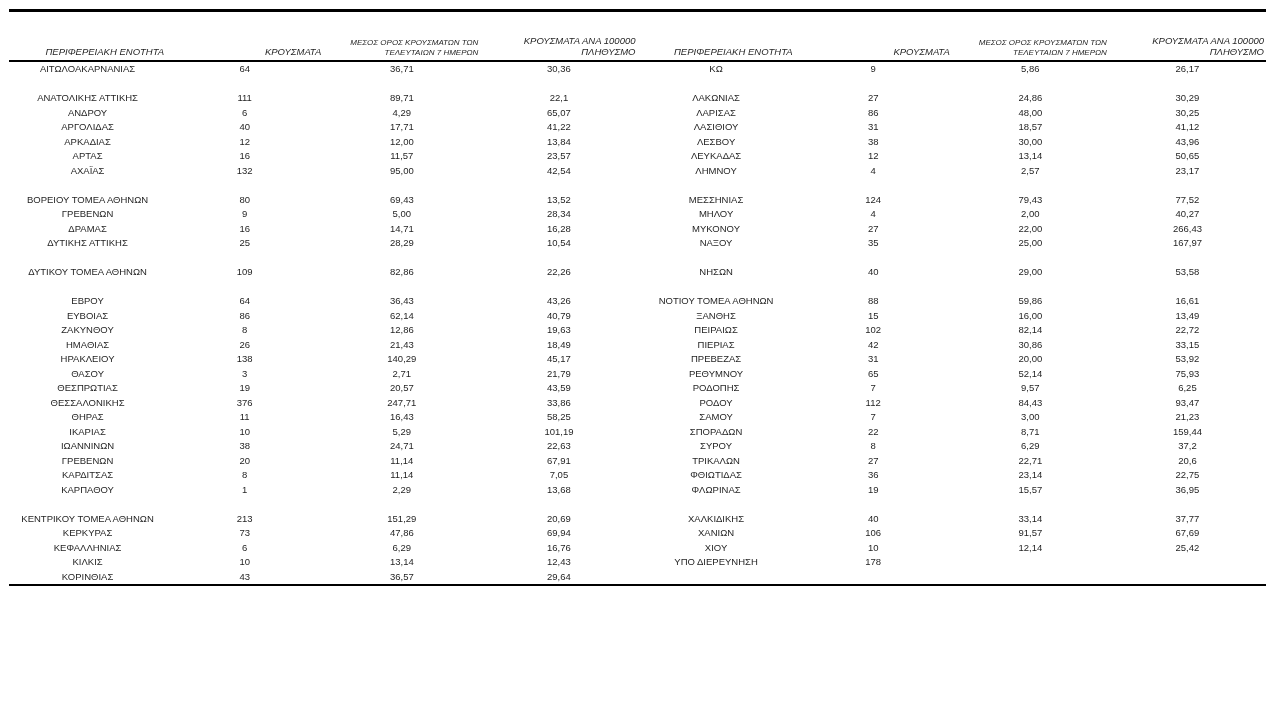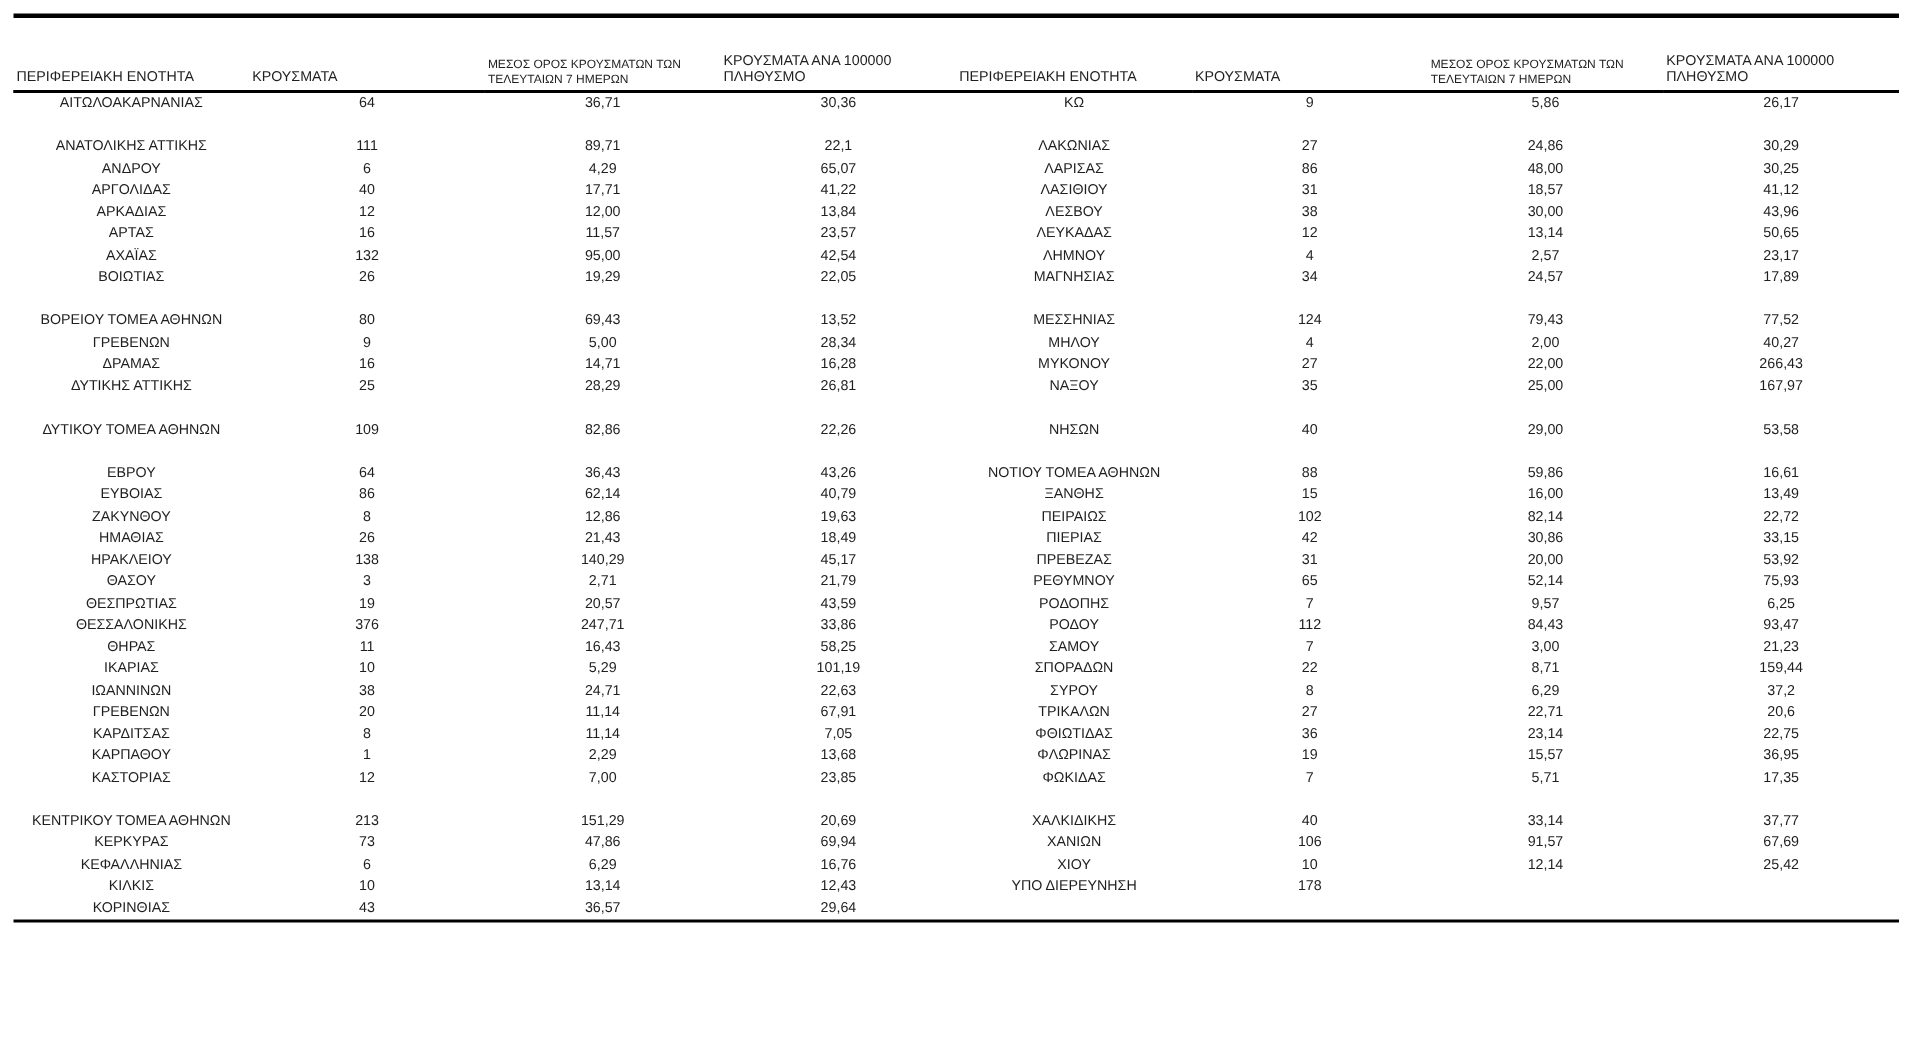--- a/index.html
+++ b/index.html
@@ -15,28 +15,29 @@
   .rule.top{height:3px;}
   .rule.bottom{height:2px;}
   table.data{
     width:100%;
     border-collapse:collapse;
     table-layout:fixed;
   }
   table.data col{width:12.5%;}
   thead th{
     vertical-align:bottom;
-    text-align:left;
+    text-align:right;
     font-weight:normal;
     font-size:9.5px;
     line-height:11px;
     padding:0 2px 3px 2px;
     height:45px;
     border-bottom:2px solid #000000;
     color:#1f1f1f;
+    font-style:italic;
   }
   thead th .th-small{font-size:8px;line-height:9.5px;}
   tbody td{
     text-align:center;
     font-size:9.5px;
     height:14.5px;
     line-height:14.5px;
     padding:0 2px;
     white-space:nowrap;
     overflow:hidden;
@@ -159,30 +160,20 @@
           <td>ΑΧΑΪΑΣ</td>
           <td>132</td>
           <td>95,00</td>
           <td>42,54</td>
           <td>ΛΗΜΝΟΥ</td>
           <td>4</td>
           <td>2,57</td>
           <td>23,17</td>
         </tr>
         <tr>
-          <td>ΒΟΙΩΤΙΑΣ</td>
-          <td>26</td>
-          <td>19,29</td>
-          <td>22,05</td>
-          <td>ΜΑΓΝΗΣΙΑΣ</td>
-          <td>34</td>
-          <td>24,57</td>
-          <td>17,89</td>
-        </tr>
-        <tr>
           <td>&nbsp;</td>
           <td>&nbsp;</td>
           <td>&nbsp;</td>
           <td>&nbsp;</td>
           <td>&nbsp;</td>
           <td>&nbsp;</td>
           <td>&nbsp;</td>
           <td>&nbsp;</td>
         </tr>
         <tr>
@@ -212,21 +203,21 @@
           <td>16,28</td>
           <td>ΜΥΚΟΝΟΥ</td>
           <td>27</td>
           <td>22,00</td>
           <td>266,43</td>
         </tr>
         <tr>
           <td>ΔΥΤΙΚΗΣ ΑΤΤΙΚΗΣ</td>
           <td>25</td>
           <td>28,29</td>
-          <td>26,81</td>
+          <td>10,54</td>
           <td>ΝΑΞΟΥ</td>
           <td>35</td>
           <td>25,00</td>
           <td>167,97</td>
         </tr>
         <tr>
           <td>&nbsp;</td>
           <td>&nbsp;</td>
           <td>&nbsp;</td>
           <td>&nbsp;</td>
@@ -389,30 +380,20 @@
           <td>ΚΑΡΠΑΘΟΥ</td>
           <td>1</td>
           <td>2,29</td>
           <td>13,68</td>
           <td>ΦΛΩΡΙΝΑΣ</td>
           <td>19</td>
           <td>15,57</td>
           <td>36,95</td>
         </tr>
         <tr>
-          <td>ΚΑΣΤΟΡΙΑΣ</td>
-          <td>12</td>
-          <td>7,00</td>
-          <td>23,85</td>
-          <td>ΦΩΚΙΔΑΣ</td>
-          <td>7</td>
-          <td>5,71</td>
-          <td>17,35</td>
-        </tr>
-        <tr>
           <td>&nbsp;</td>
           <td>&nbsp;</td>
           <td>&nbsp;</td>
           <td>&nbsp;</td>
           <td>&nbsp;</td>
           <td>&nbsp;</td>
           <td>&nbsp;</td>
           <td>&nbsp;</td>
         </tr>
         <tr>

